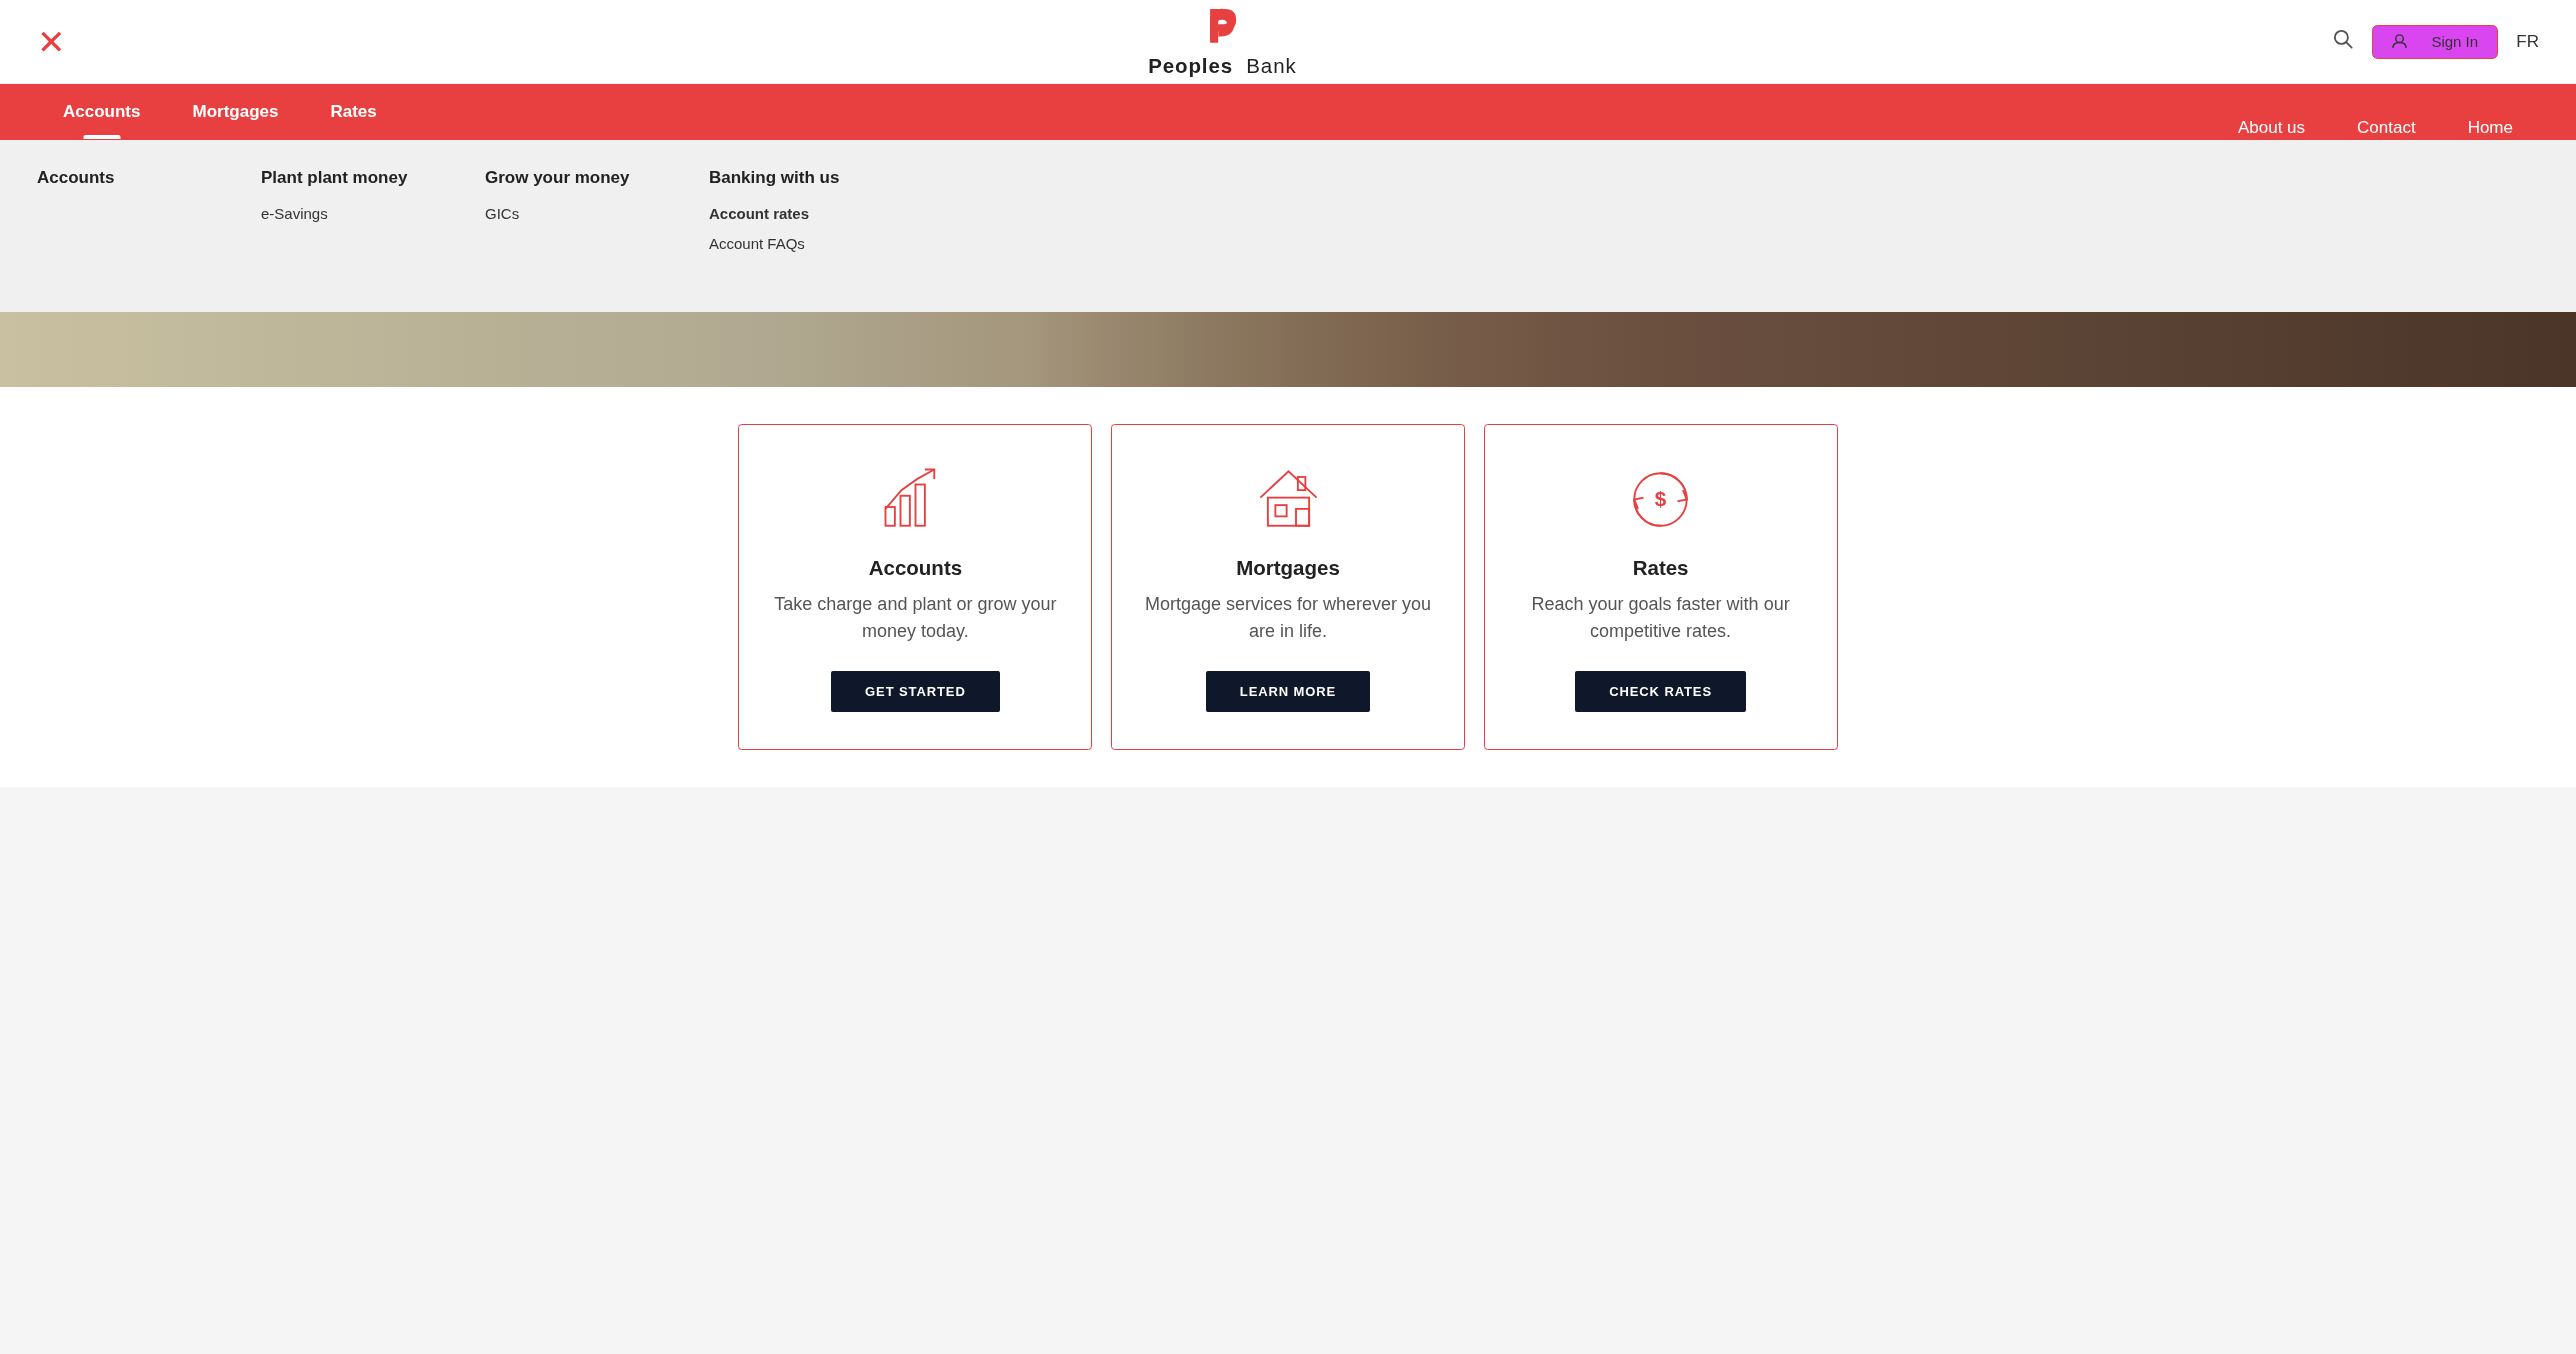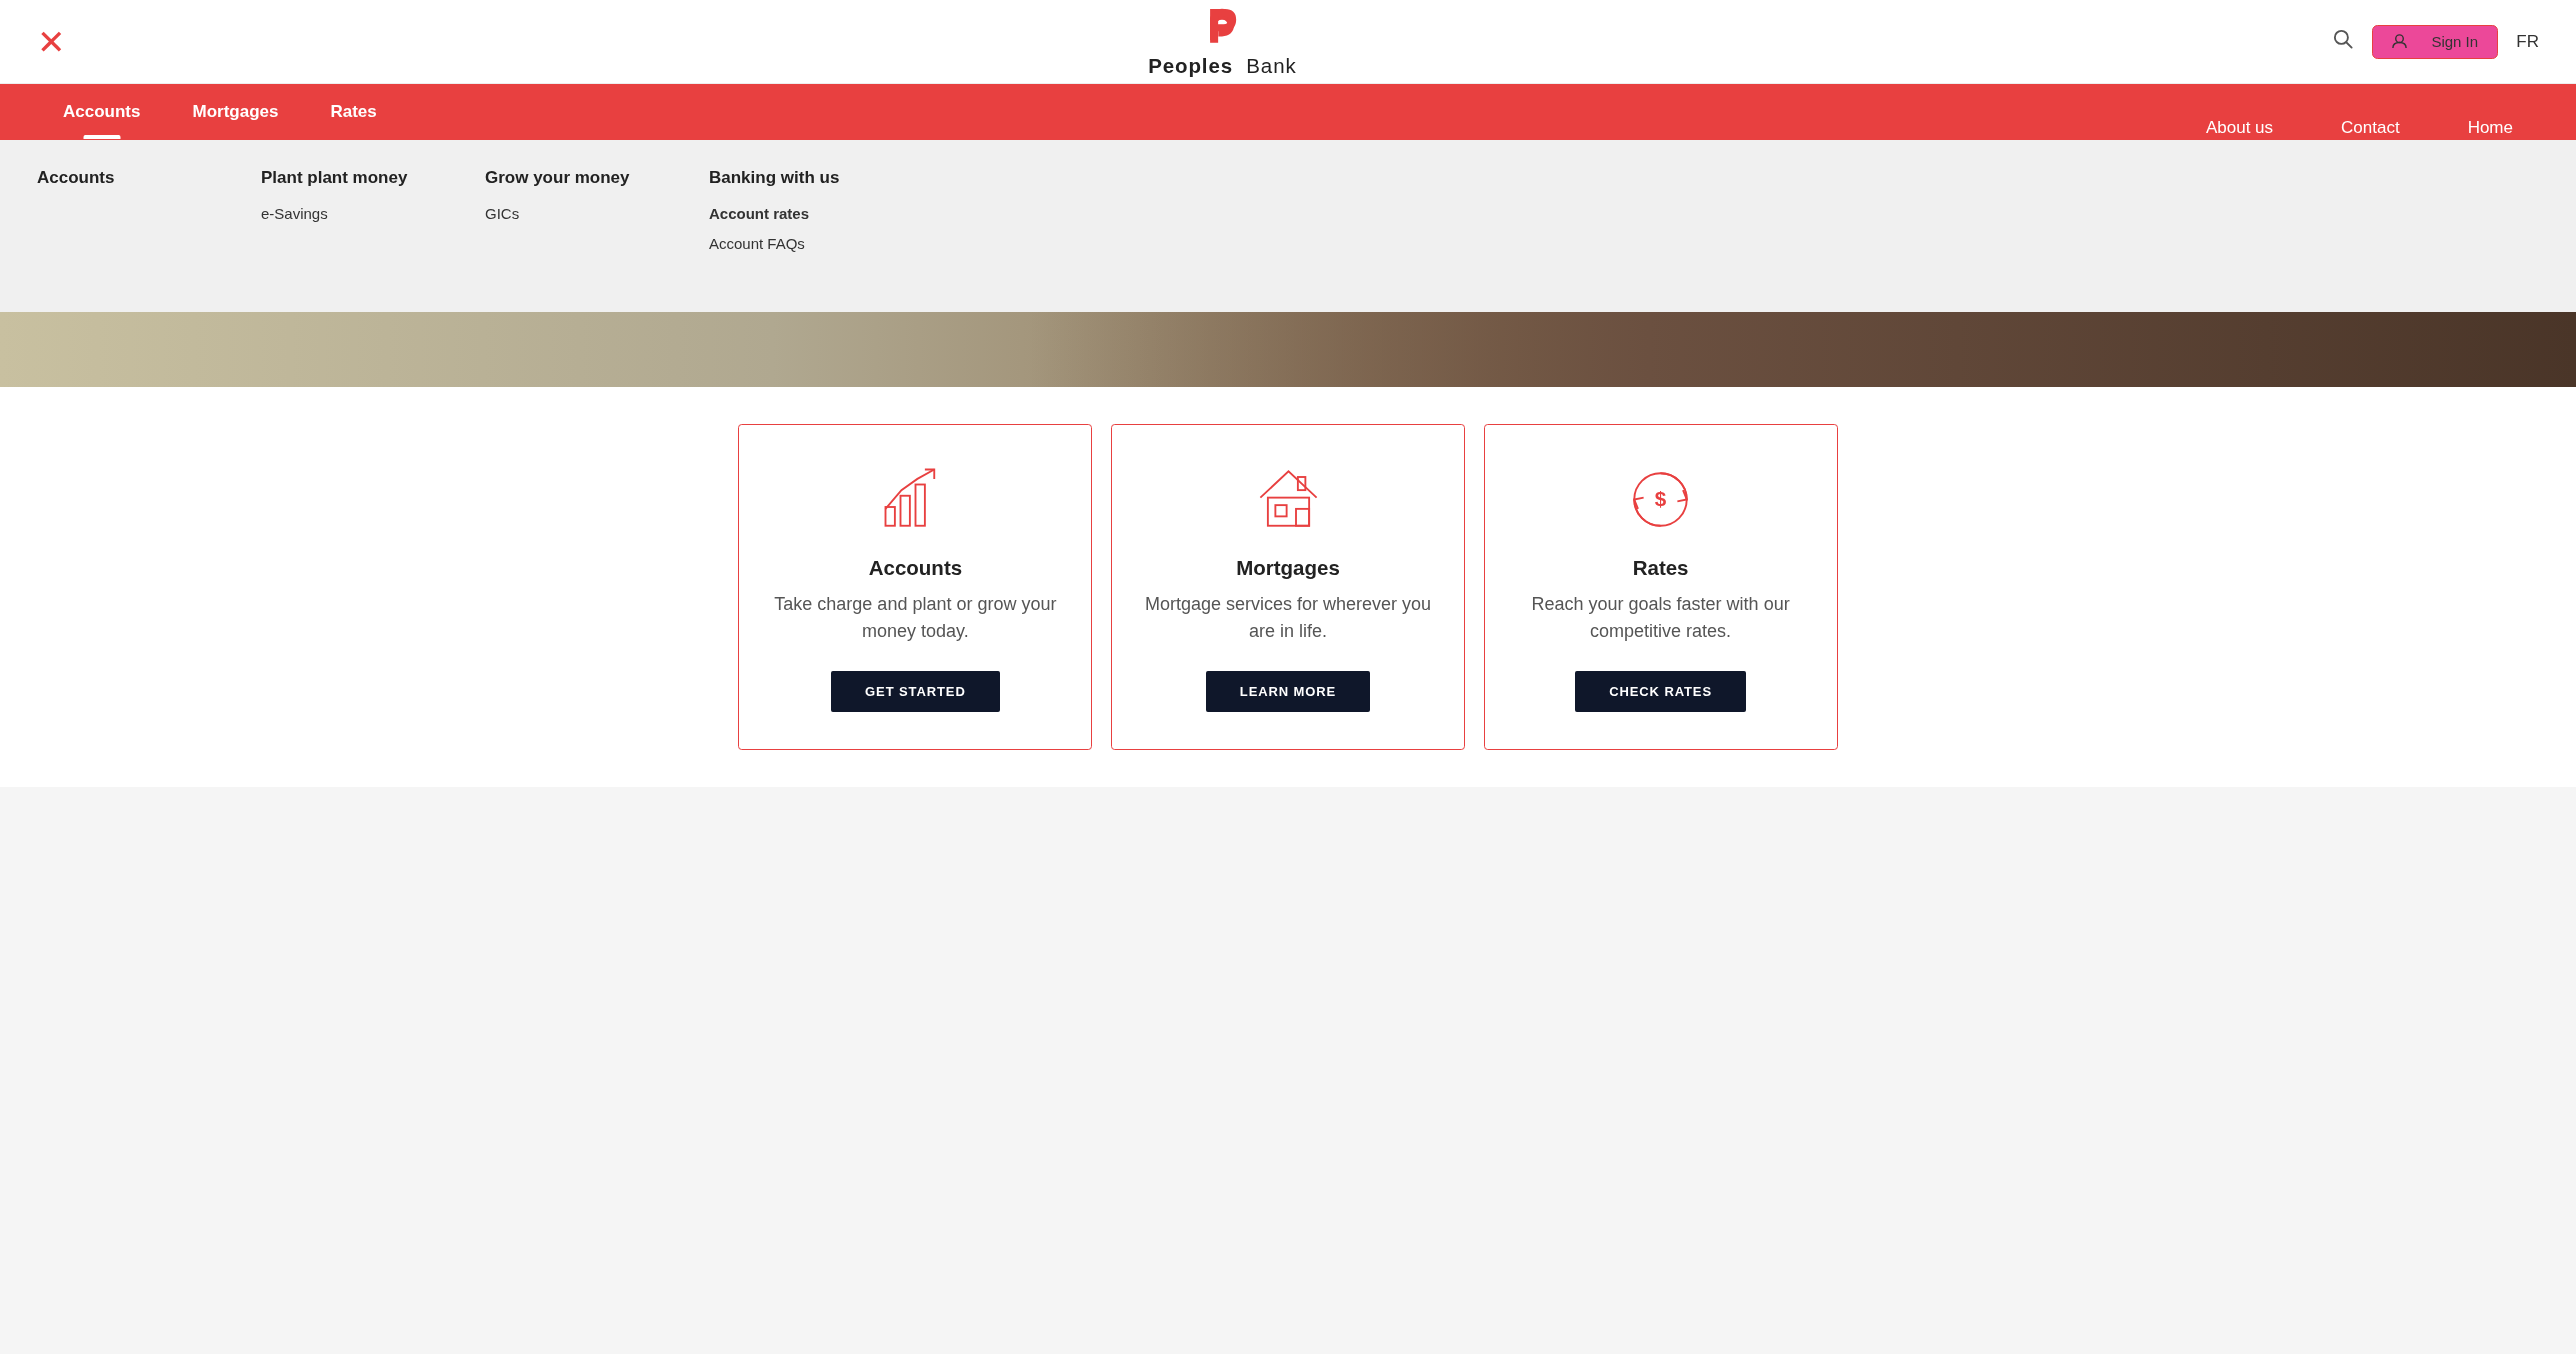--- a/index.html
+++ b/index.html
@@ -48,21 +48,21 @@
       color: #555;
       cursor: pointer;
     }
     .signin-btn {
       border: 1.9px solid #e84040;
       border-radius: 5.6px;
       padding: 7.5px 18.6px;
       color: #333;
       font-size: 15px;
       cursor: pointer;
-      background: #ec4899;
+      background: #d946ef;
       display: flex;
       align-items: center;
       gap: 23px;
     }
     .lang-btn {
       font-size: 17px;
       color: #333;
       cursor: pointer;
       font-weight: 500;
     }
@@ -70,21 +70,21 @@
     
     .navbar {
       background: #e84040;
       display: flex;
       align-items: center;
       justify-content: space-between;
       padding: 0 37px;
       height: 56px;
     }
     .navbar-left { display: flex; gap: 0; }
-    .navbar-right { display: flex; gap: 16px; margin-top: 32px; }
+    .navbar-right { display: flex; gap: 0; margin-top: 32px; }
     .nav-item {
       color: #fff;
       font-size: 17px;
       font-weight: 600;
       padding: 17px 26px;
       cursor: pointer;
       position: relative;
       text-decoration: none;
     }
     .nav-item.active::after {

